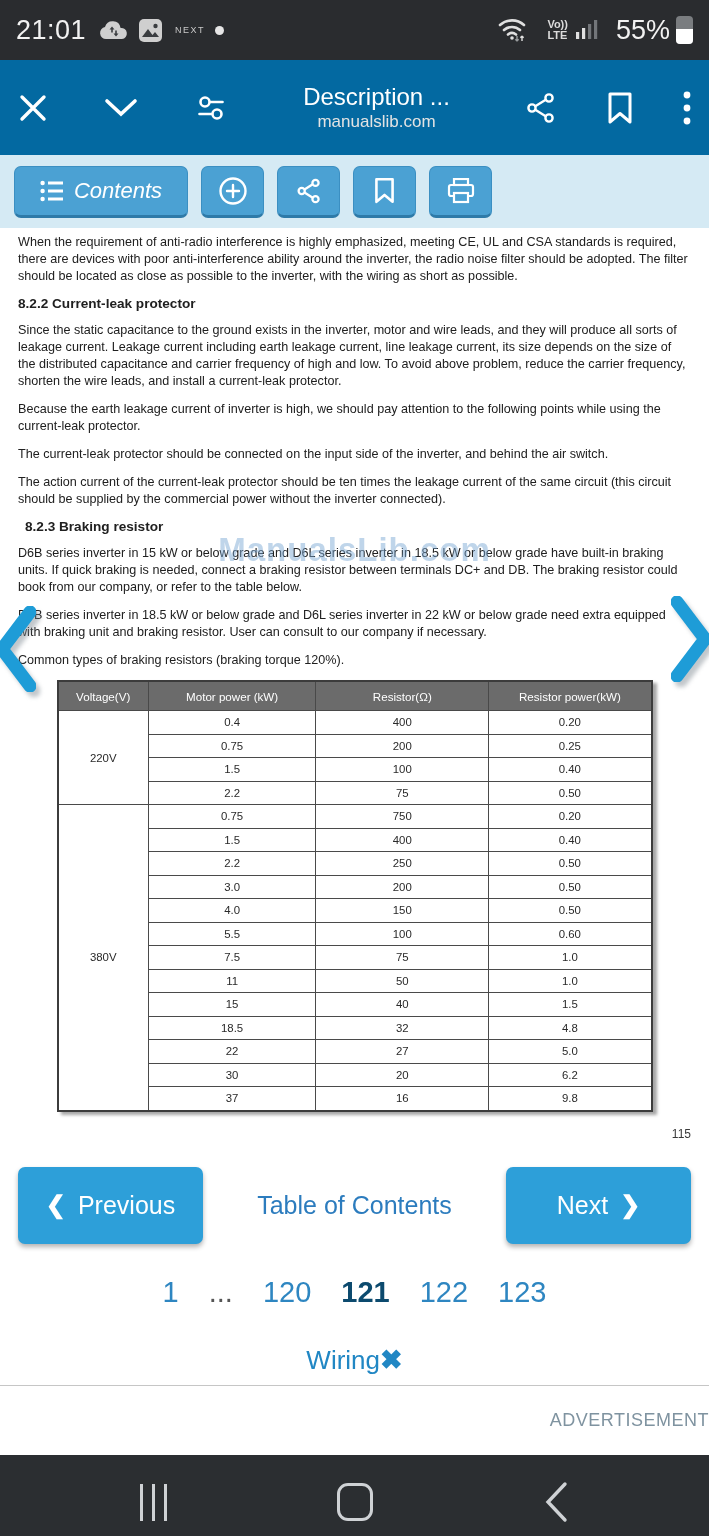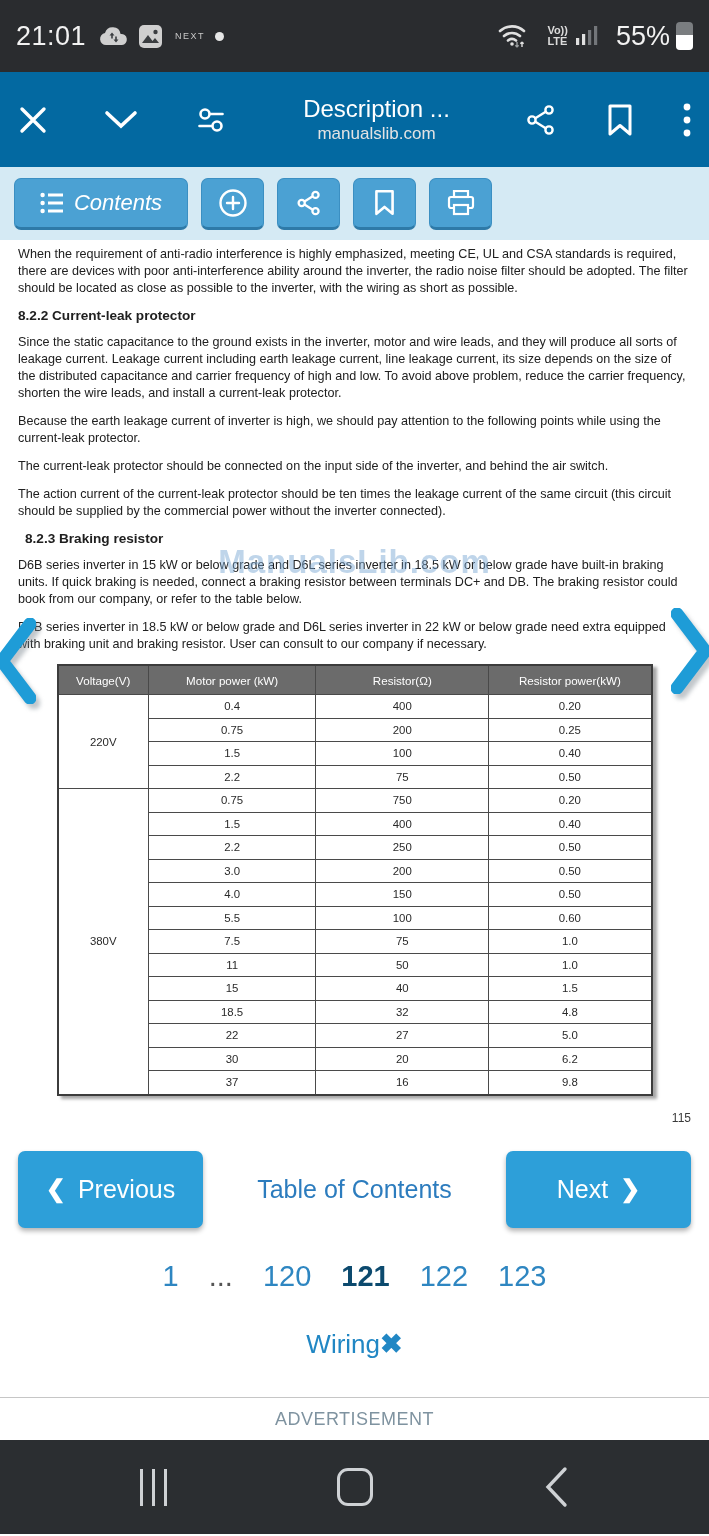--- a/index.html
+++ b/index.html
@@ -1,20 +1,20 @@
 <!DOCTYPE html>
 <html><head>
 <meta charset="utf-8">
 <style>
   html,body{margin:0;padding:0;background:#000;}
   .phone{width:709px;height:1536px;position:relative;overflow:hidden;background:#fff;
          font-family:"Liberation Sans",sans-serif;}
 
   
-  .status-bar{height:72px;background:#2a2c2f;display:flex;align-items:center;
+  .status-bar{height:60px;background:#2a2c2f;display:flex;align-items:center;
               justify-content:space-between;padding:0 16px;box-sizing:border-box;}
   .sb-left,.sb-right{display:flex;align-items:center;}
   .sb-time{color:#f2f2f2;font-size:27px;letter-spacing:.5px;margin-right:12px;}
   .sb-ico{margin-right:10px;display:flex;align-items:center;}
   .sb-next{color:#c9c9c9;font-size:9px;letter-spacing:1.5px;margin:0 10px 0 2px;}
   .sb-dot{width:9px;height:9px;border-radius:50%;background:#e6e6e6;}
   .volte{color:#dcdcdc;font-size:11px;font-weight:bold;line-height:11px;text-align:left;margin:0 8px;}
   .sb-pct{color:#f2f2f2;font-size:27px;margin:0 6px 0 8px;}
   .battery{width:17px;height:28px;border-radius:4px;overflow:hidden;background:#7a7d80;position:relative;}
   .battery .fill{position:absolute;bottom:0;left:0;width:100%;height:55%;background:#fff;}
@@ -76,22 +76,22 @@
   .page-link{font-size:29px;color:#2e86c1;cursor:pointer;}
   .page-link.current{color:#0c4a6e;font-weight:bold;cursor:default;}
   .page-link.plain{color:#555;cursor:default;}
 
   
   .wiring-row{display:flex;align-items:center;justify-content:center;margin-top:36px;}
   .wiring-link{font-size:26px;color:#2187c4;cursor:pointer;}
   .wiring-close{font-size:27px;color:#2187c4;font-weight:bold;cursor:pointer;line-height:27px;}
 
   
-  .ad-bar{height:43px;background:#fff;border-top:1px solid #c6c6c6;display:flex;
-          align-items:center;justify-content:center;box-sizing:border-box;}
+  .ad-bar{height:70px;background:#fff;border-top:1px solid #c6c6c6;display:flex;
+          align-items:center;justify-content:flex-end;box-sizing:border-box;}
   .ad-text{color:#7f93a0;font-size:18px;letter-spacing:.5px;}
   .nav-bar{height:94px;background:#2b2e31;display:flex;align-items:center;
            justify-content:space-between;padding:0 140px;box-sizing:border-box;}
   .nb{display:flex;align-items:center;justify-content:center;cursor:pointer;}
   .recents{display:flex;gap:9px;}
   .recents i{display:block;width:3px;height:37px;background:#cfd2d5;}
   .home-sq{width:36px;height:38px;border:3px solid #cfd2d5;border-radius:11px;box-sizing:border-box;}
 </style>
 </head>
 <body>
@@ -252,20 +252,21 @@
     <p>Since the static capacitance to the ground exists in the inverter, motor and wire leads, and they will produce all sorts of leakage current. Leakage current including earth leakage current, line leakage current, its size depends on the size of the distributed capacitance and carrier frequency of high and low. To avoid above problem, reduce the carrier frequency, shorten the wire leads, and install a current-leak protector.</p>
     <p>Because the earth leakage current of inverter is high, we should pay attention to the following points while using the current-leak protector.</p>
     <p>The current-leak protector should be connected on the input side of the inverter, and behind the air switch.</p>
     <p>The action current of the current-leak protector should be ten times the leakage current of the same circuit (this circuit should be supplied by the commercial power without the inverter connected).</p>
     <div class="doc-h indent">8.2.3 Braking resistor</div>
     <div class="wm-wrap">
       <span class="watermark">ManualsLib.com</span>
       <p>D6B series inverter in 15 kW or below grade and D6L series inverter in 18.5 kW or below grade have built-in braking units. If quick braking is needed, connect a braking resistor between terminals DC+ and DB. The braking resistor could book from our company, or refer to the table below.</p>
     </div>
     <p>D6B series inverter in 18.5 kW or below grade and D6L series inverter in 22 kW or below grade need extra equipped with braking unit and braking resistor. User can consult to our company if necessary.</p>
+    <p>Common types of braking resistors (braking torque 120%).</p>
 
     <table class="res">
       <colgroup>
           <col style="width:15.3%">
           <col style="width:28.2%">
           <col style="width:29.1%">
           <col style="width:27.4%">
         </colgroup>
       <thead>
         <tr>

